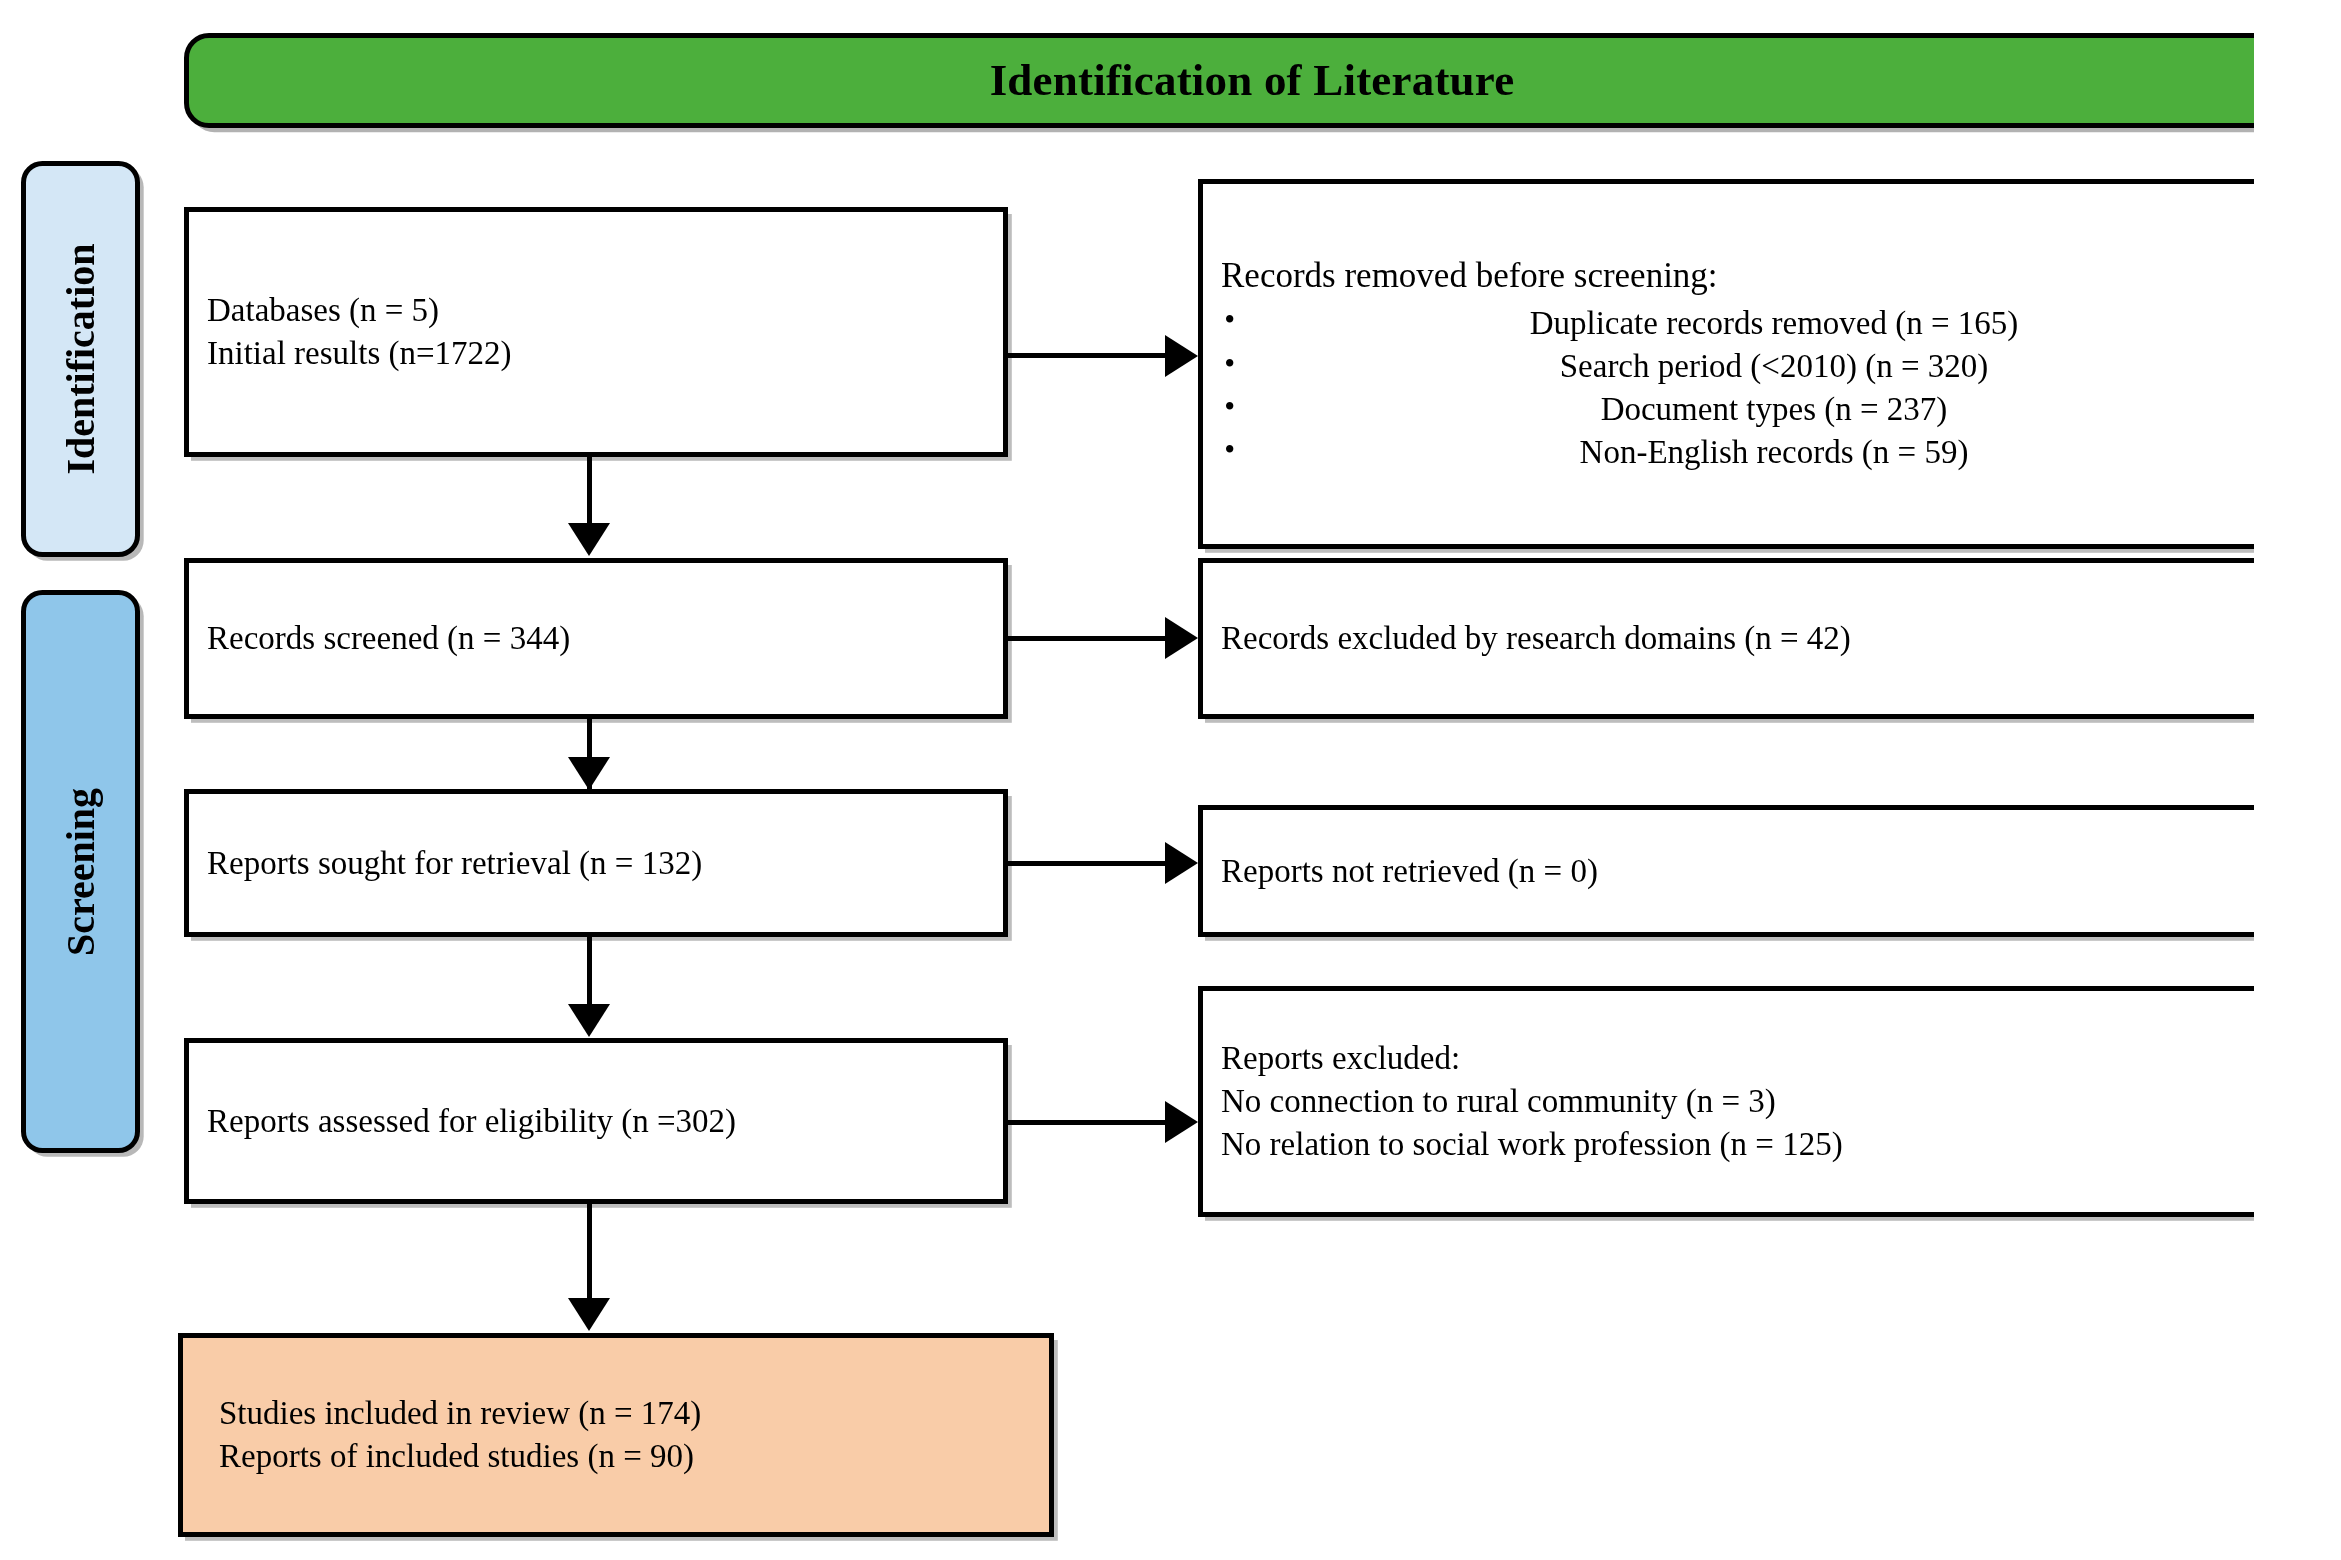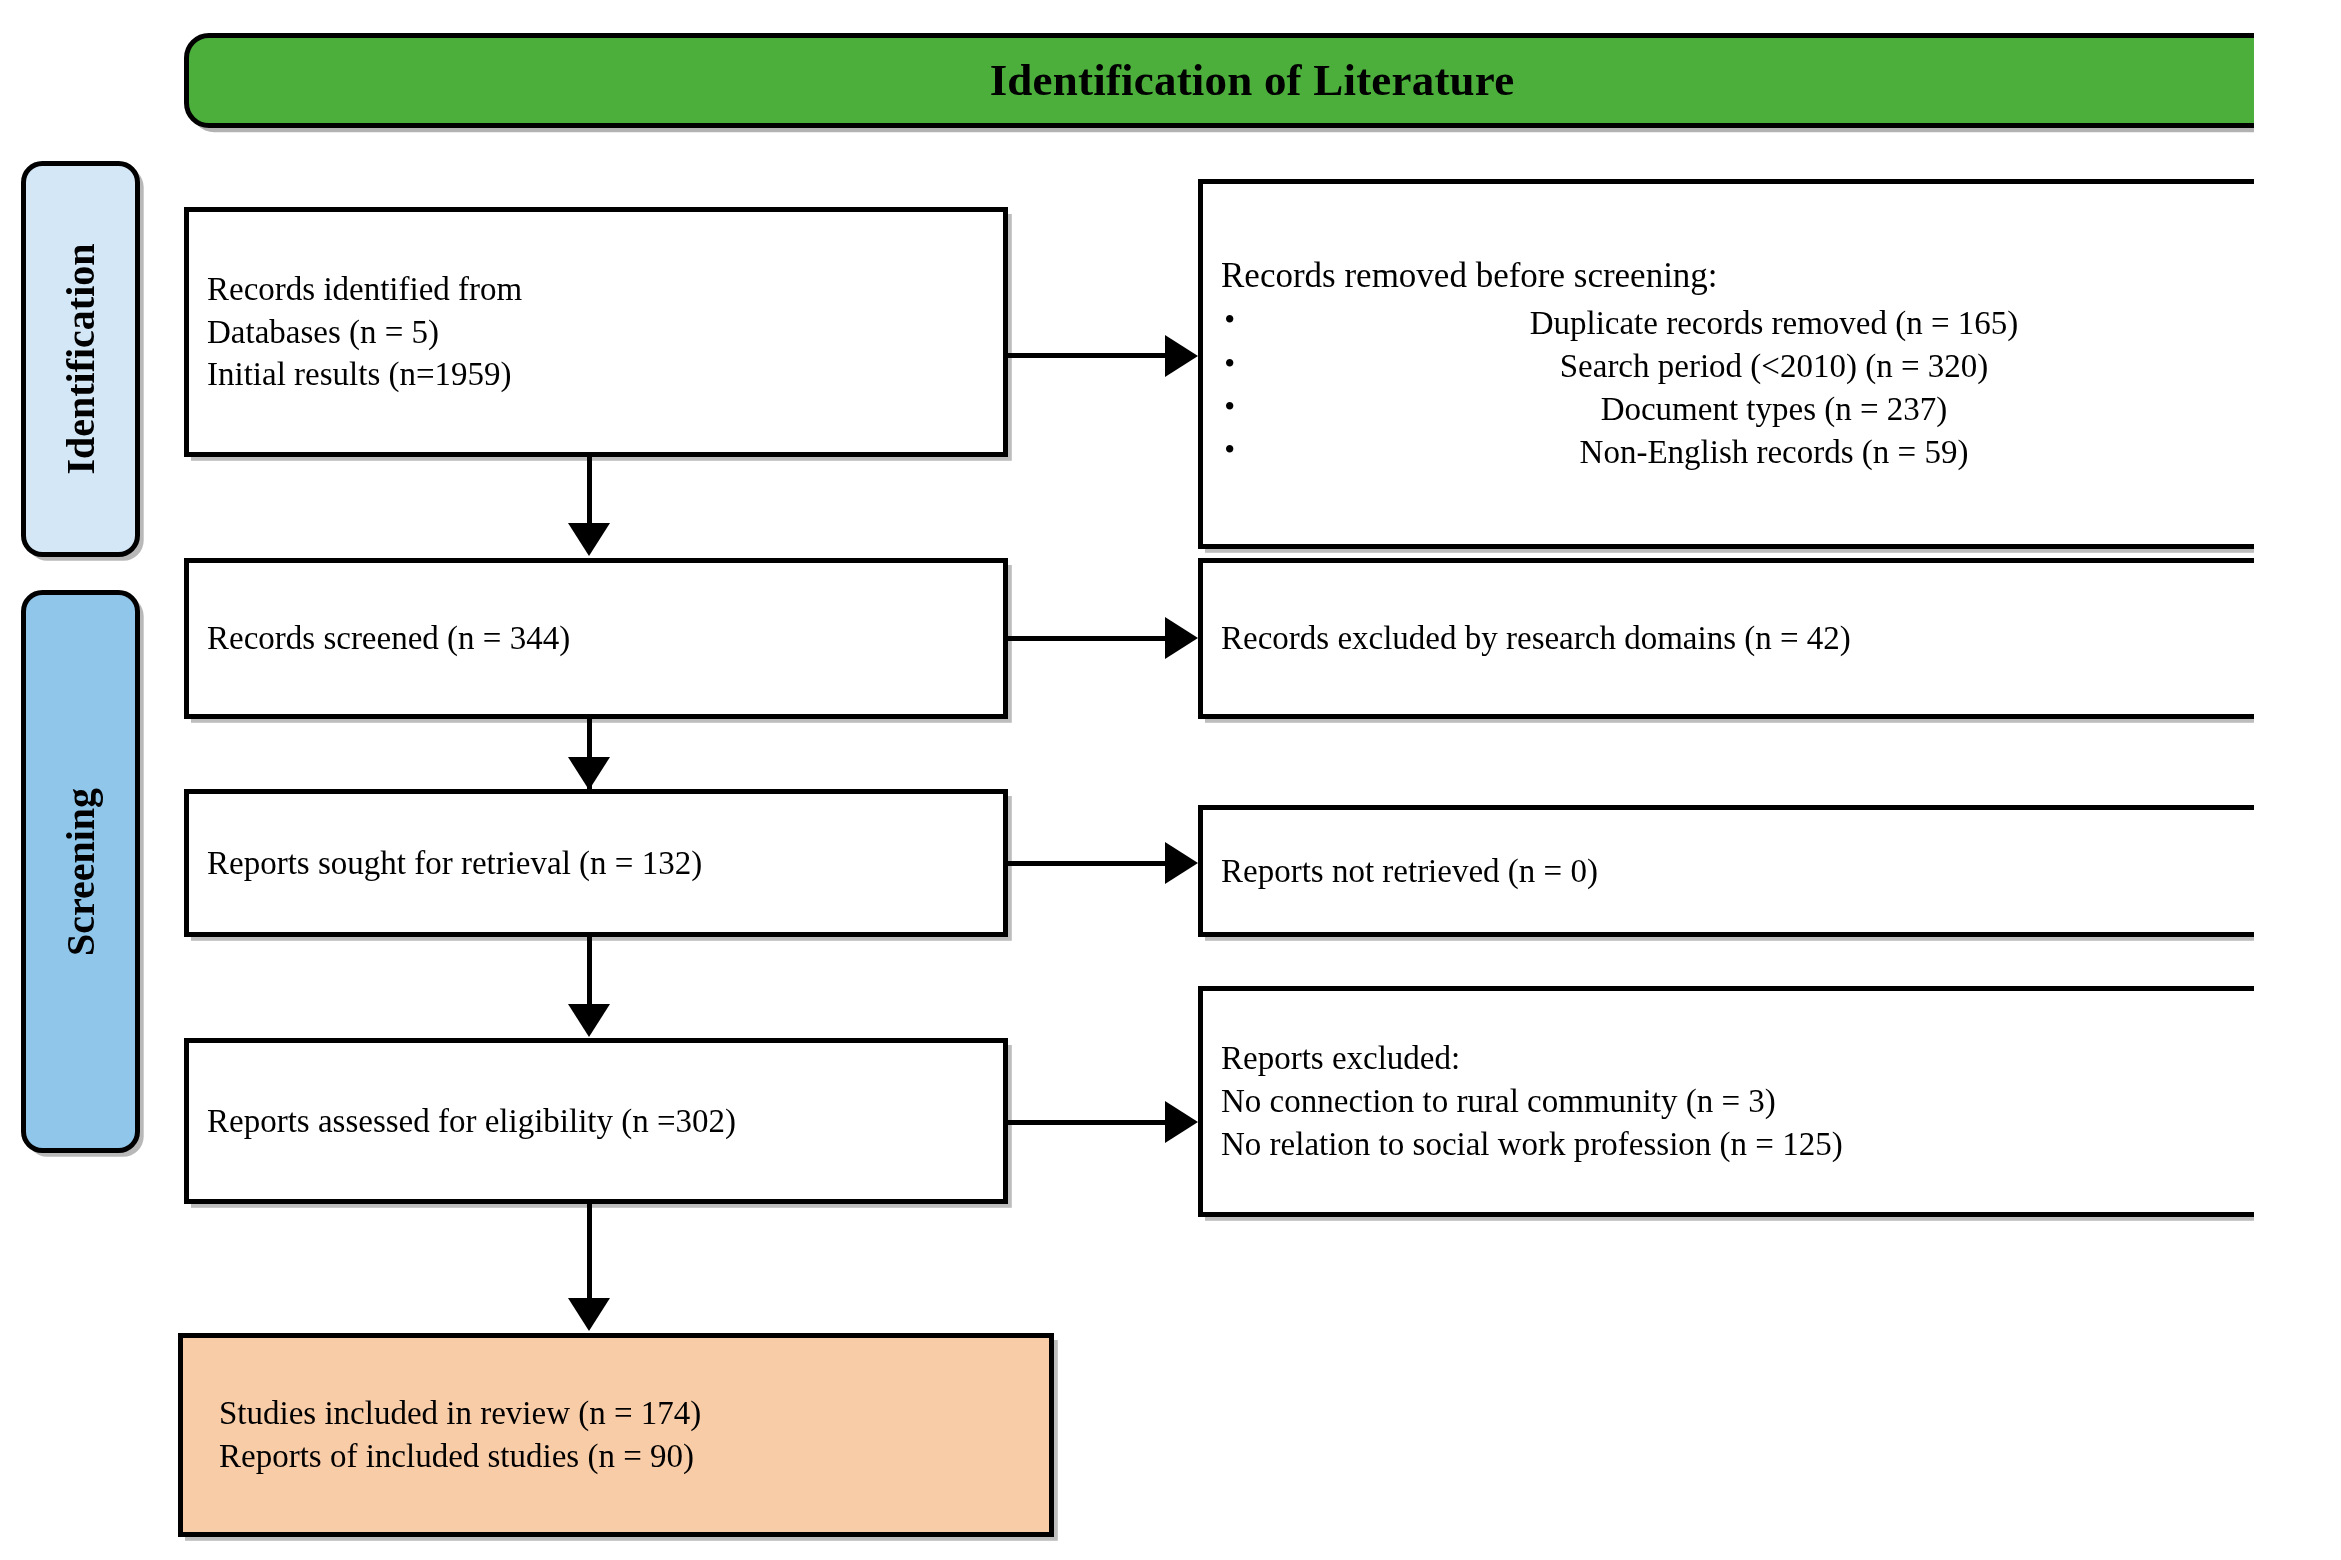--- a/index.html
+++ b/index.html
@@ -170,23 +170,22 @@
 
   <div class="abs stage-tab tab-identification" style="background: rgb(212, 231, 246);">
     <span class="vtext">Identification</span>
   </div>
 
   <div class="abs stage-tab tab-screening" style="background: rgb(143, 198, 234);">
     <span class="vtext">Screening</span>
   </div>
 
   <div class="abs box b-identified">
-    <div class="line">Records identified from</div>
     <div class="line">Databases (n = 5)</div>
-    <div class="line">Initial results (n=1959)</div>
+    <div class="line">Initial results (n=1722)</div>
   </div>
 
   <div class="abs box b-removed">
     <div class="bullet-head">Records removed before screening:</div>
     <ul class="bullets">
       <li>Duplicate records removed (n = 165)</li>
       <li>Search period (&lt;2010) (n = 320)</li>
       <li>Document types (n = 237)</li>
       <li>Non-English records (n = 59)</li>
     </ul>

